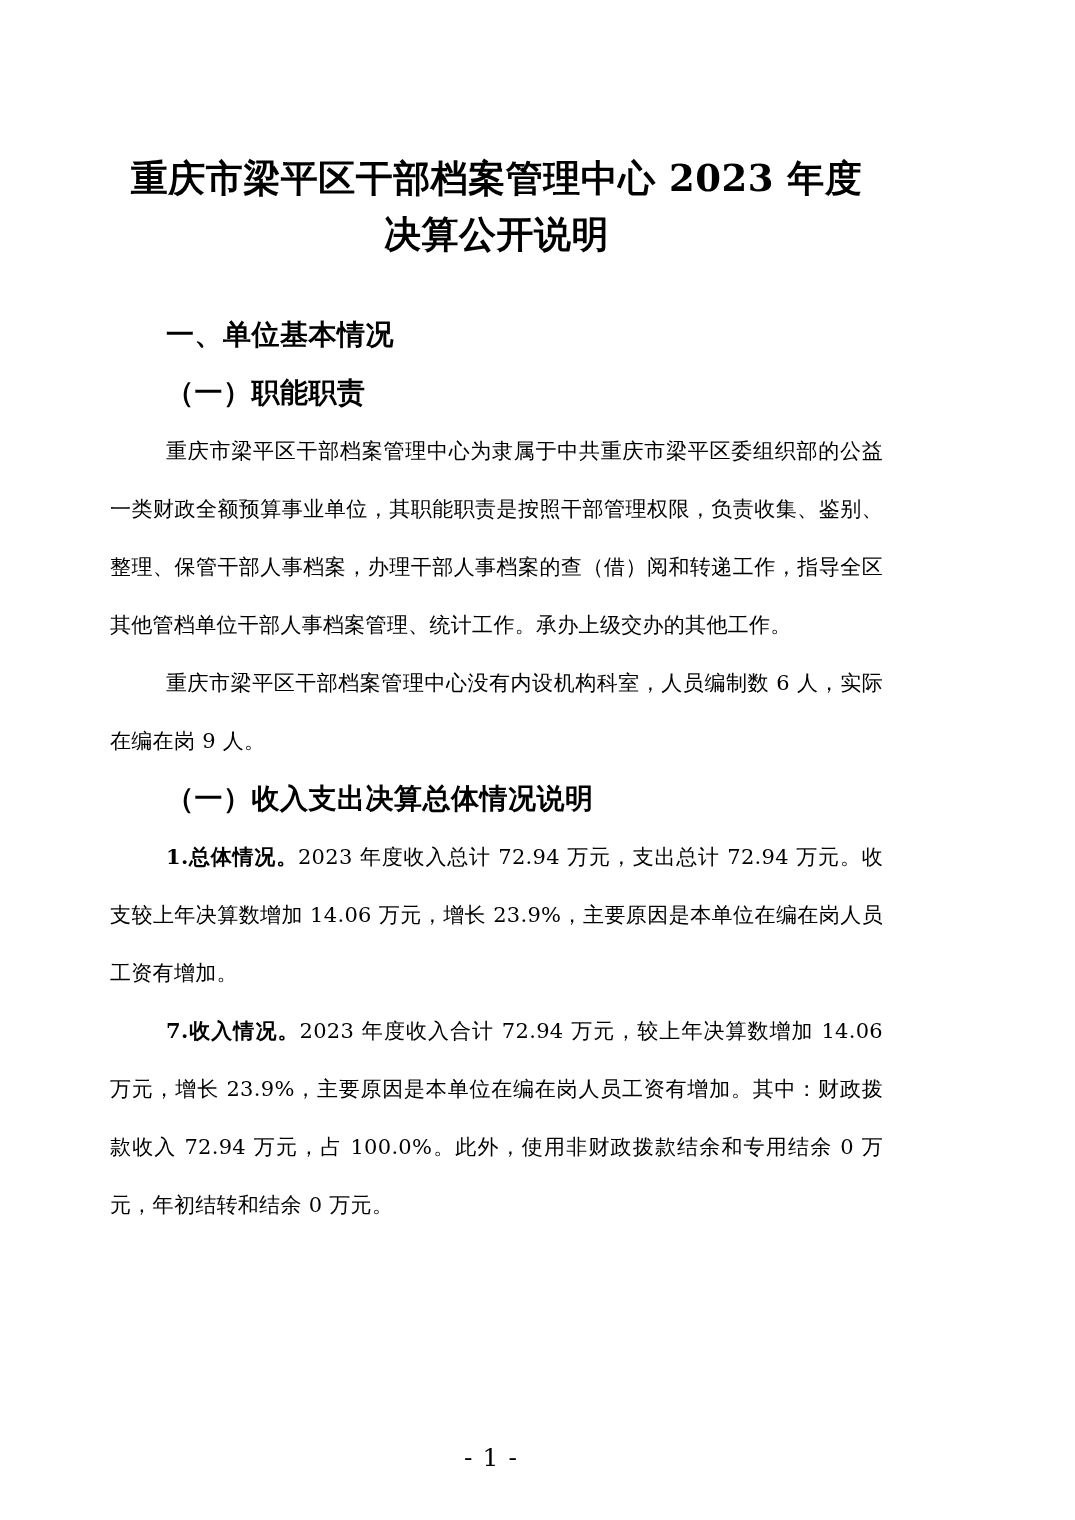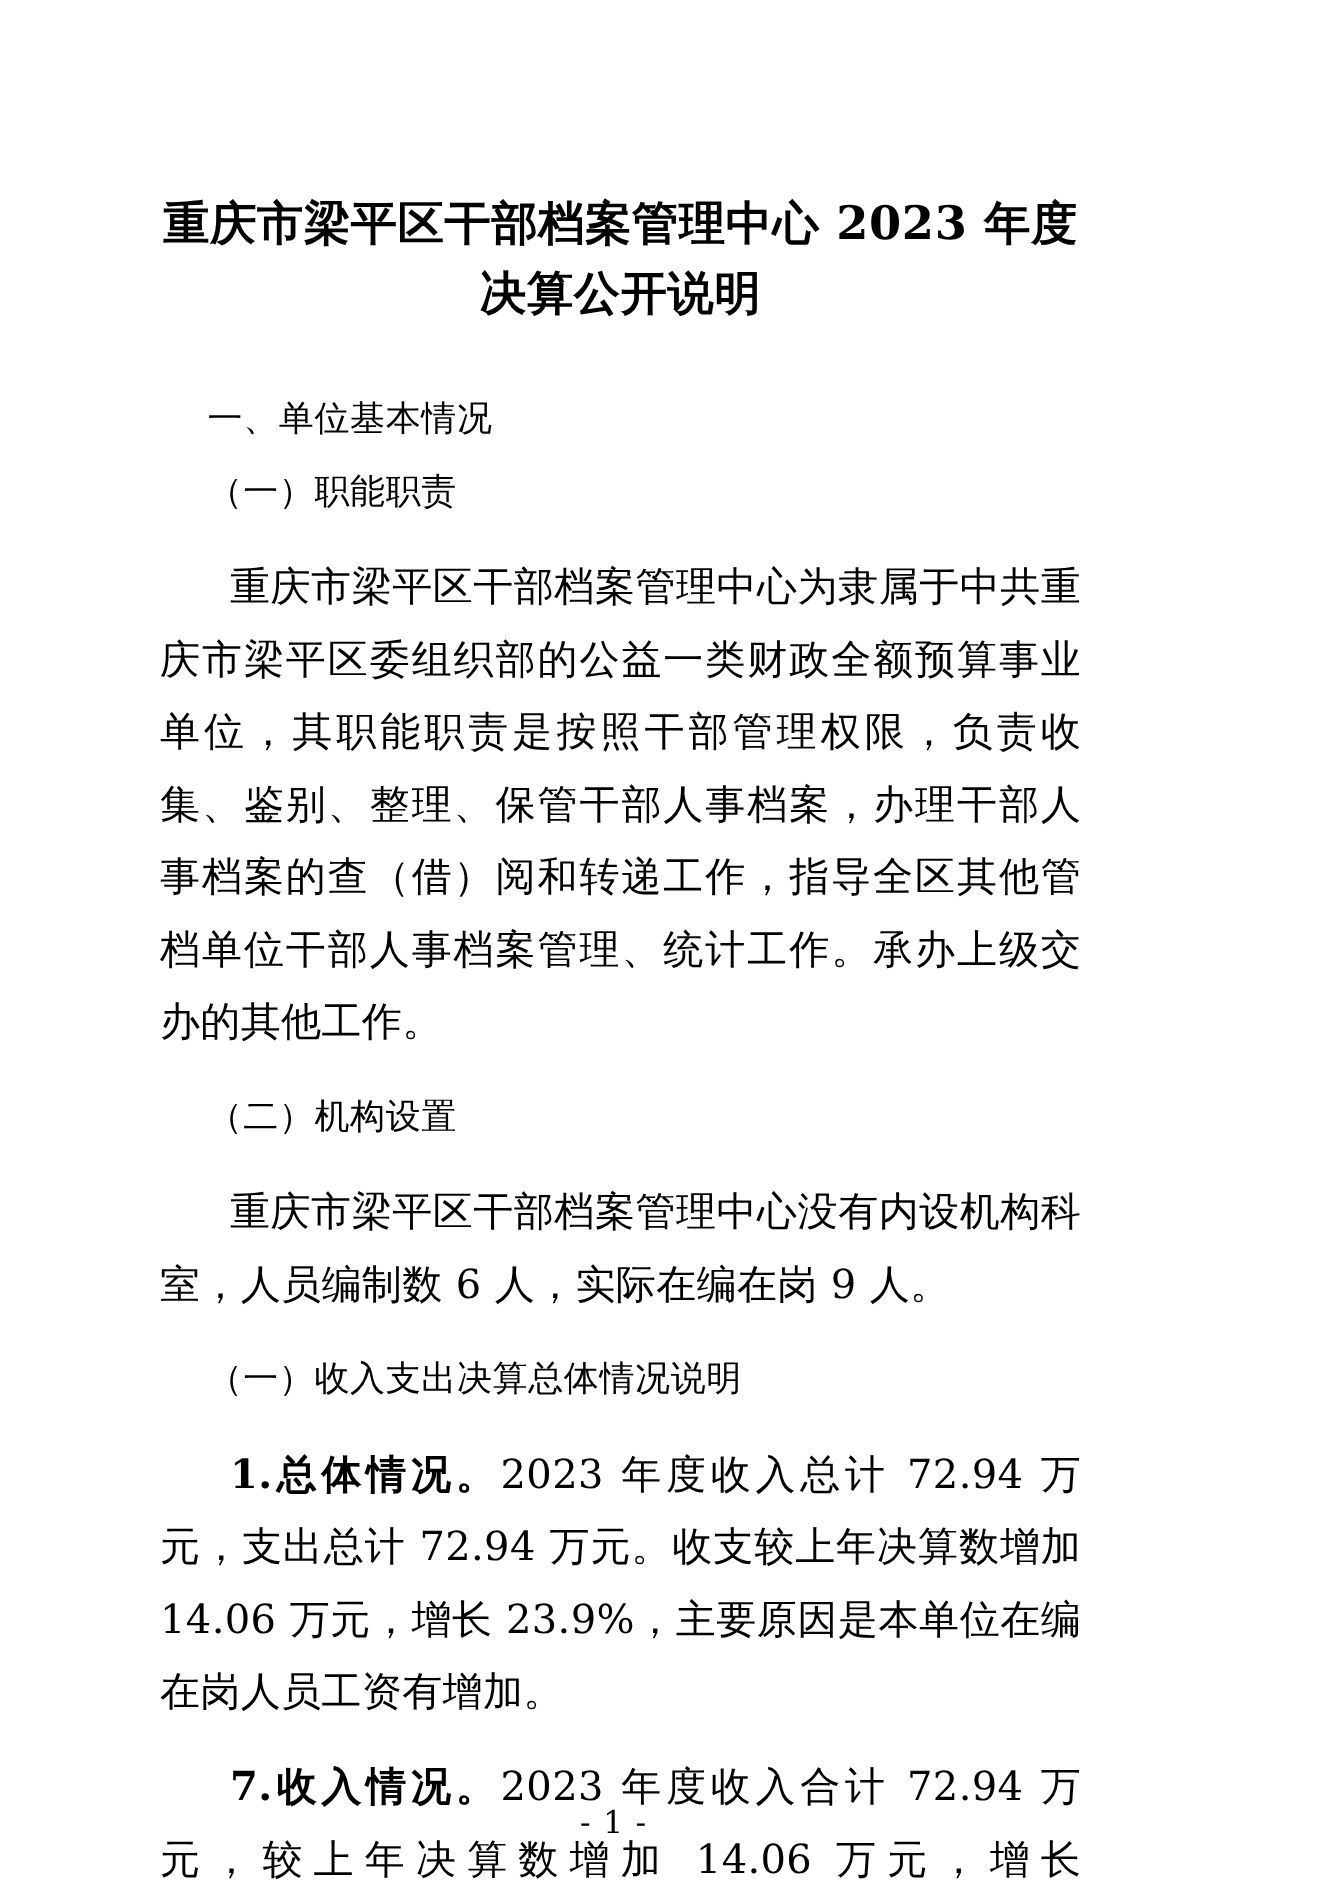--- a/index.html
+++ b/index.html
@@ -26,31 +26,31 @@
     font-family: "DejaVu Serif", "Liberation Serif", serif;
     font-weight: bold;
     font-size: 37px;
     line-height: 56px;
     text-align: center;
     letter-spacing: 0.5px;
     margin: 0 0 44px 0;
     padding: 0 10px;
   }
   .heading {
-    font-weight: normal;
+    font-weight: bold;
     font-size: 28px;
     line-height: 58px;
     margin: 0;
     text-indent: 56px;
     letter-spacing: 0.5px;
   }
   .para {
-    font-size: 32px;
+    font-size: 21px;
     line-height: 58px;
-    margin: 18px;
+    margin: 0;
     text-indent: 56px;
     text-align: justify;
     text-justify: inter-ideograph;
     letter-spacing: 0.3px;
   }
   .para .lead {
     font-weight: bold;
   }
   .page-number {
     position: absolute;
@@ -71,21 +71,20 @@
 
 <div class="page">
 
   <h1 class="doc-title">重庆市梁平区干部档案管理中心 2023 年度决算公开说明</h1>
 
   <p class="heading">一、单位基本情况</p>
 
   <p class="heading">（一）职能职责</p>
   <p class="para">重庆市梁平区干部档案管理中心为隶属于中共重庆市梁平区委组织部的公益一类财政全额预算事业单位，其职能职责是按照干部管理权限，负责收集、鉴别、整理、保管干部人事档案，办理干部人事档案的查（借）阅和转递工作，指导全区其他管档单位干部人事档案管理、统计工作。承办上级交办的其他工作。</p>
 
-  <p class="heading">（二）机构设置</p>
   <p class="para">重庆市梁平区干部档案管理中心没有内设机构科室，人员编制数 6 人，实际在编在岗 9 人。</p>
 
 
   <p class="heading">（一）收入支出决算总体情况说明</p>
 
   <p class="para"><span class="lead">1.总体情况。</span><span>2023 年度收入总计 72.94 万元，支出总计 72.94 万元。收支较上年决算数增加 14.06 万元，增长 23.9%，主要原因是本单位在编在岗人员工资有增加。</span></p>
 
   <p class="para"><span class="lead">7.收入情况。</span><span>2023 年度收入合计 72.94 万元，较上年决算数增加 14.06 万元，增长 23.9%，主要原因是本单位在编在岗人员工资有增加。其中：财政拨款收入 72.94 万元，占 100.0%。此外，使用非财政拨款结余和专用结余 0 万元，年初结转和结余 0 万元。</span></p>
 
   <div class="page-number"><span class="dash">-</span><span>1</span><span class="dash">-</span></div>

